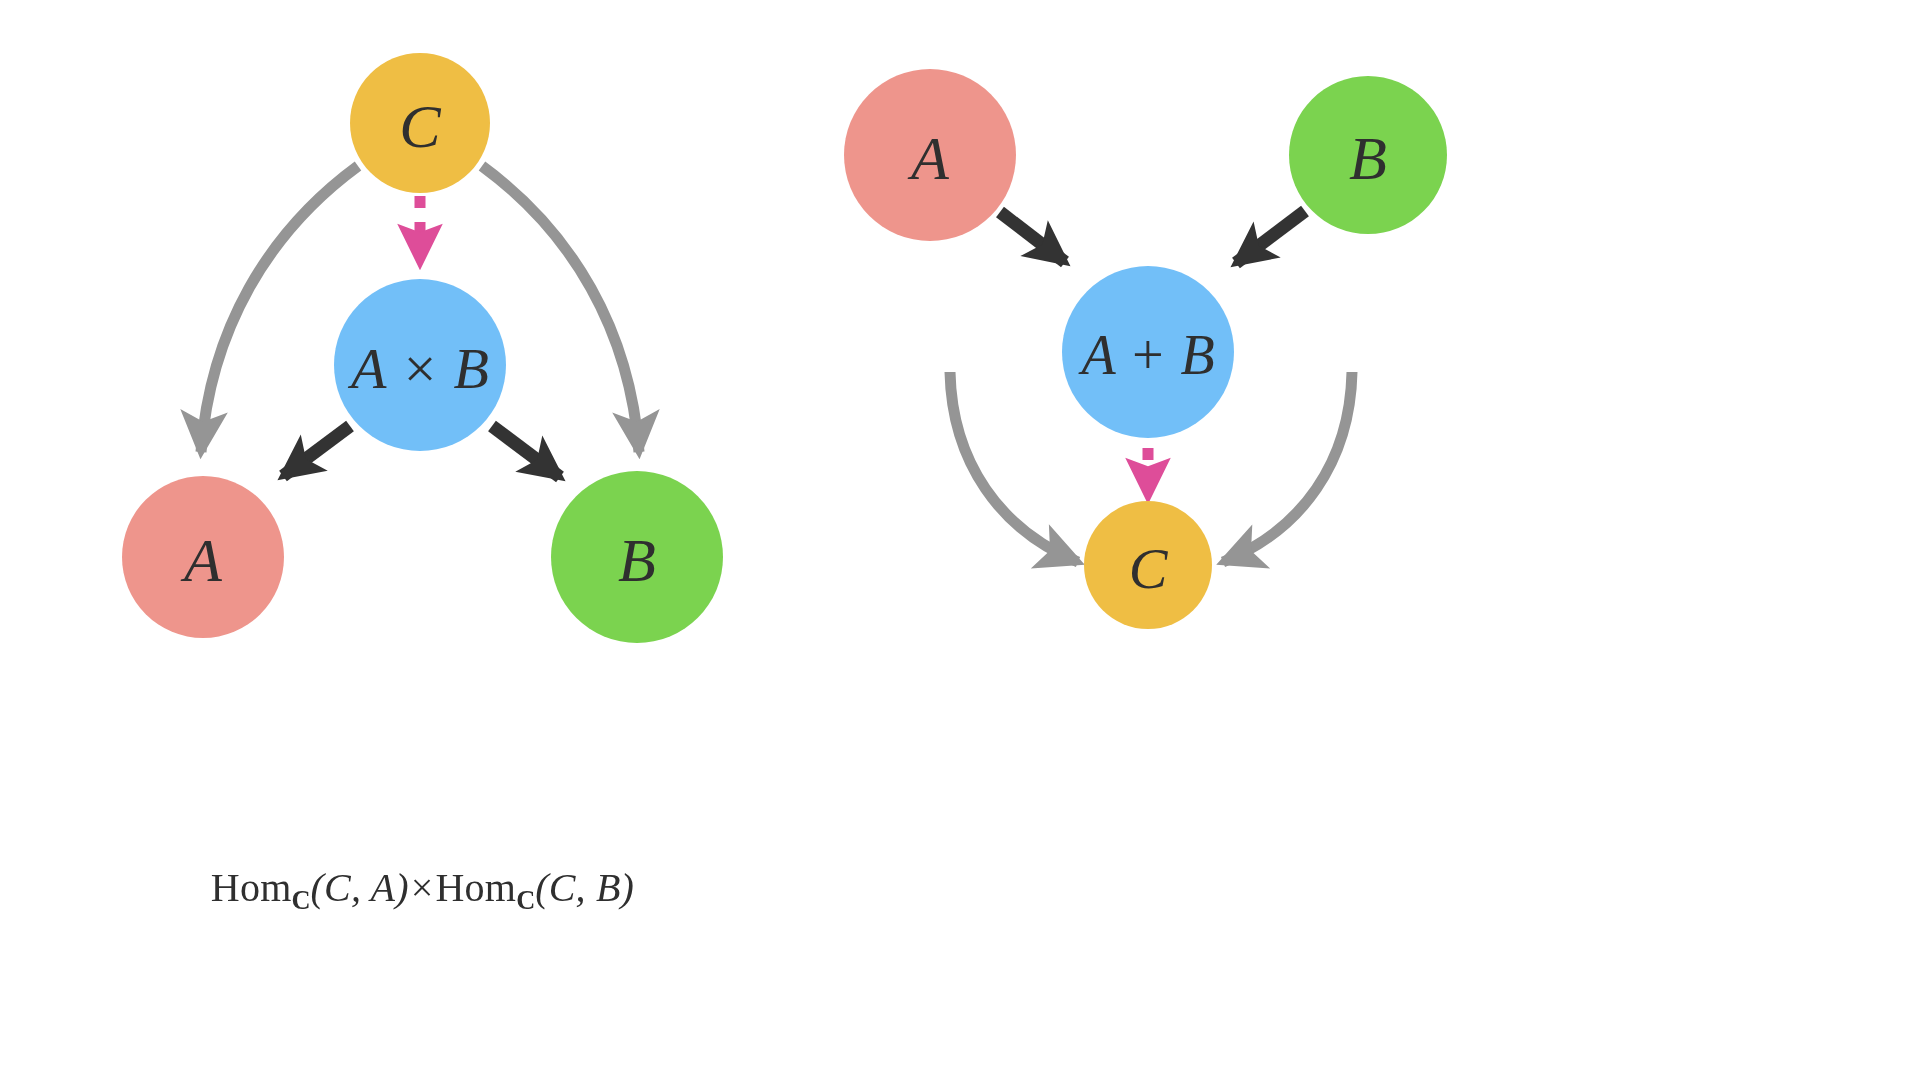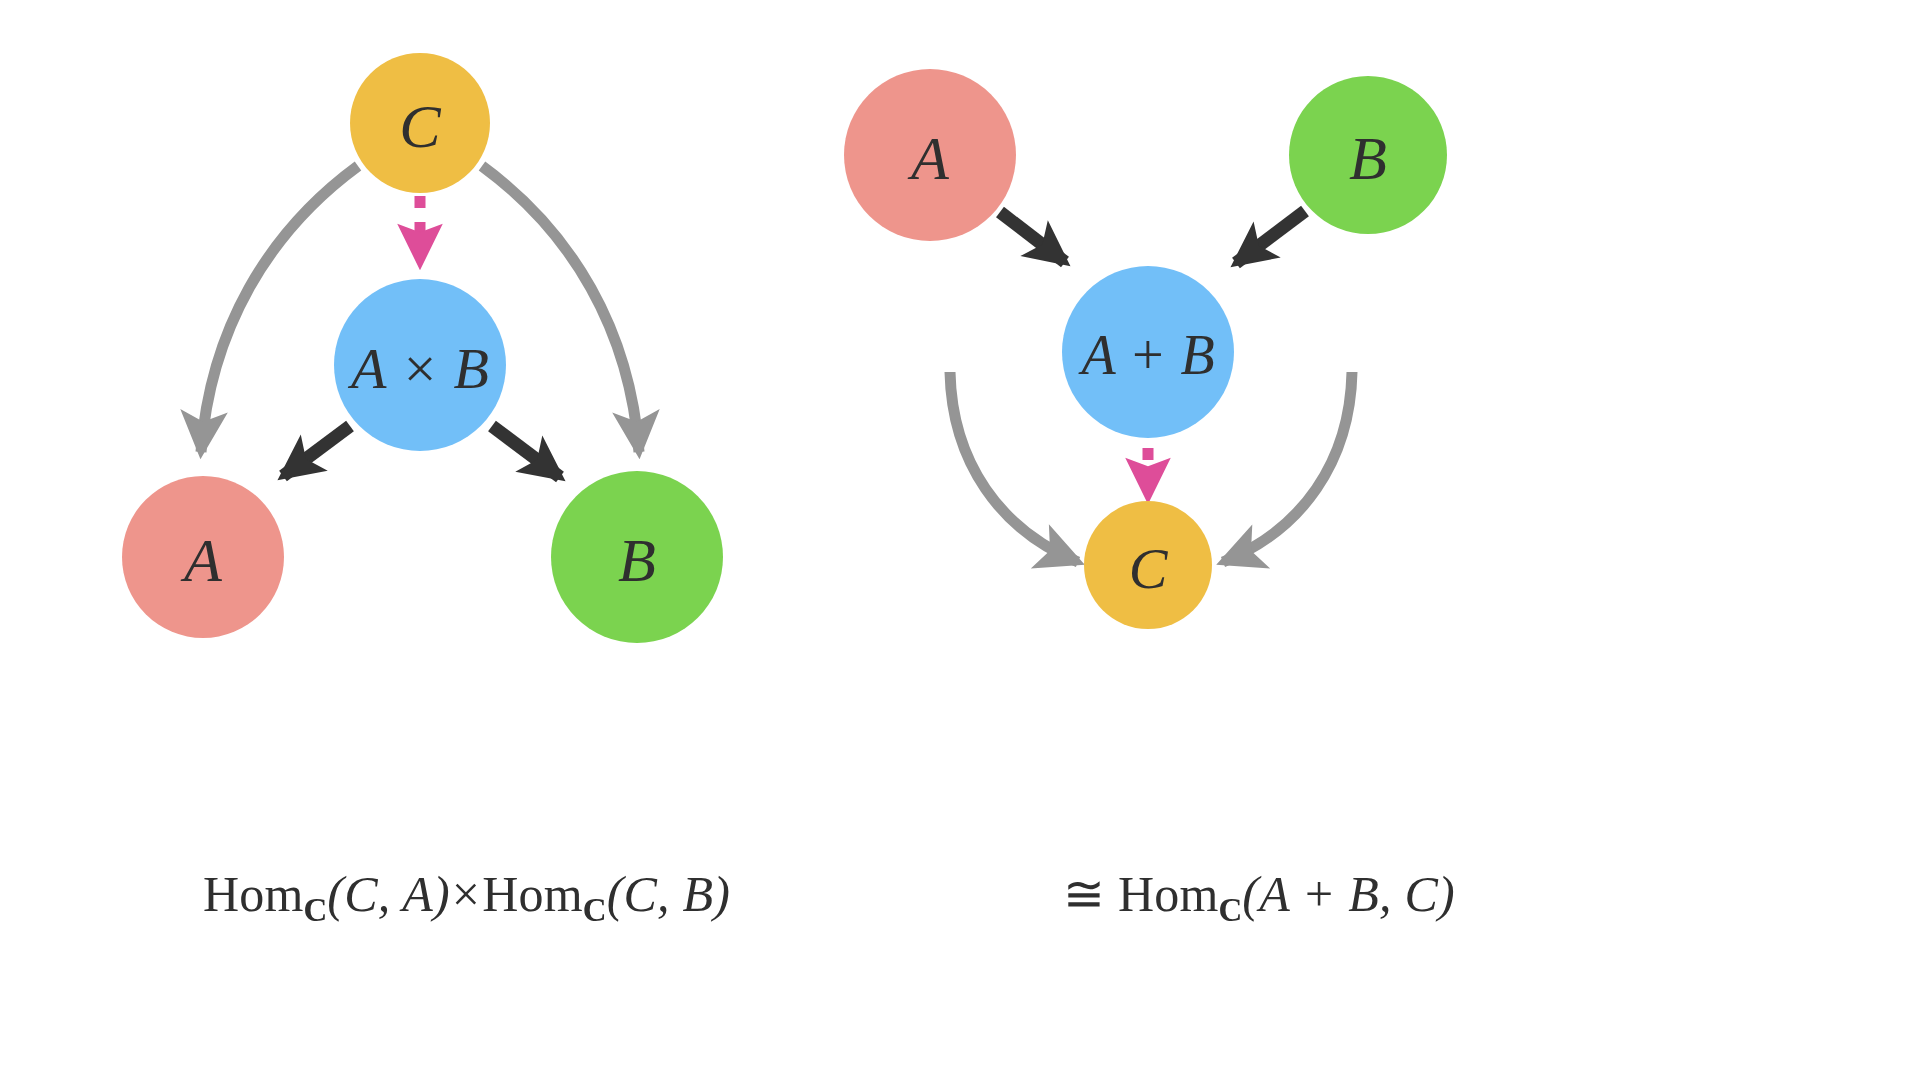--- a/index.html
+++ b/index.html
@@ -31,25 +31,24 @@
     font-style: italic;
     fill: #2f2f2f;
     text-anchor: middle;
     dominant-baseline: central;
   }
   .formula {
     position: absolute;
     text-align: center;
     color: #2f2f2f;
     font-family: "Liberation Serif", "DejaVu Serif", serif;
-    font-size: 50px;
+    font-size: 40px;
     line-height: 1.30;
     letter-spacing: 0.2px;
     white-space: nowrap;
-    padding-left: 44px;
   }
   .formula .ln { display: block; }
   .op-italic { font-style: italic; }
   .cat {
     font-weight: bold;
     font-style: normal;
     font-size: 0.66em;
     vertical-align: -0.30em;
     letter-spacing: 0;
   }
@@ -136,16 +135,15 @@
         <text class="node-label" x="1148" y="568" font-size="58">C</text>
       </g>
     </g>
   </svg>
 
   <div class="formula" style="left:0px; top:862px; width:845px;">
     <span class="ln"><span>Hom</span><span class="cat">C</span><span class="op-italic">(C, A)</span><span class="times">×</span><span>Hom</span><span class="cat">C</span><span class="op-italic">(C, B)</span></span>
   </div>
 
   <div class="formula" style="left:780px; top:862px; width:870px;">
-    <span class="ln"><span>≅</span><span>&nbsp;</span><span>Hom</span><span class="cat">C</span><span class="op-italic">(A + B, C)</span></span>
   </div>
 
 </div>
 
 </body></html>

